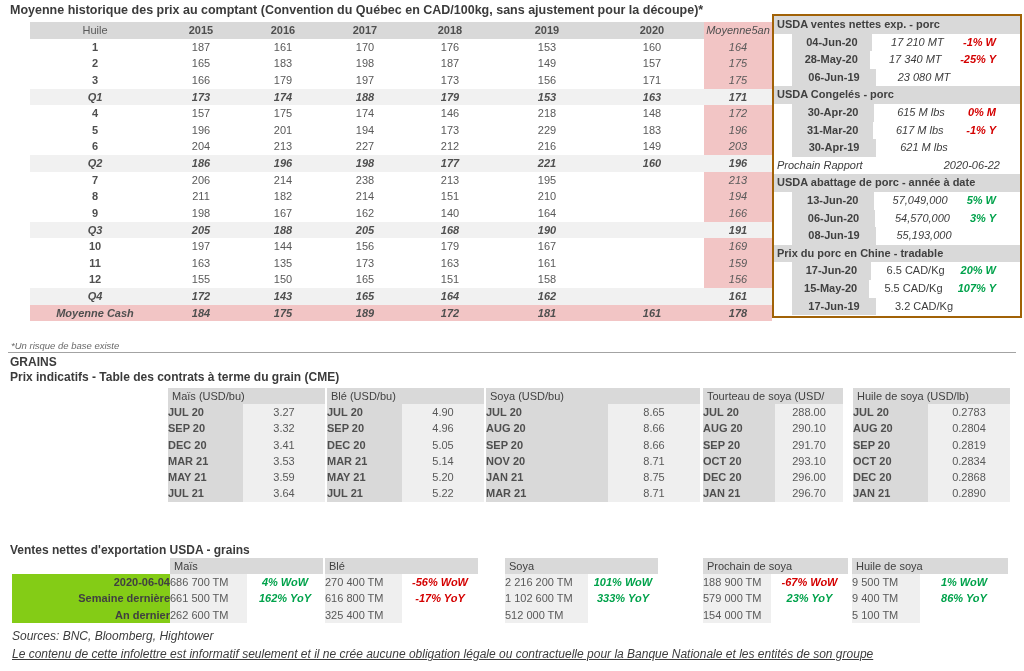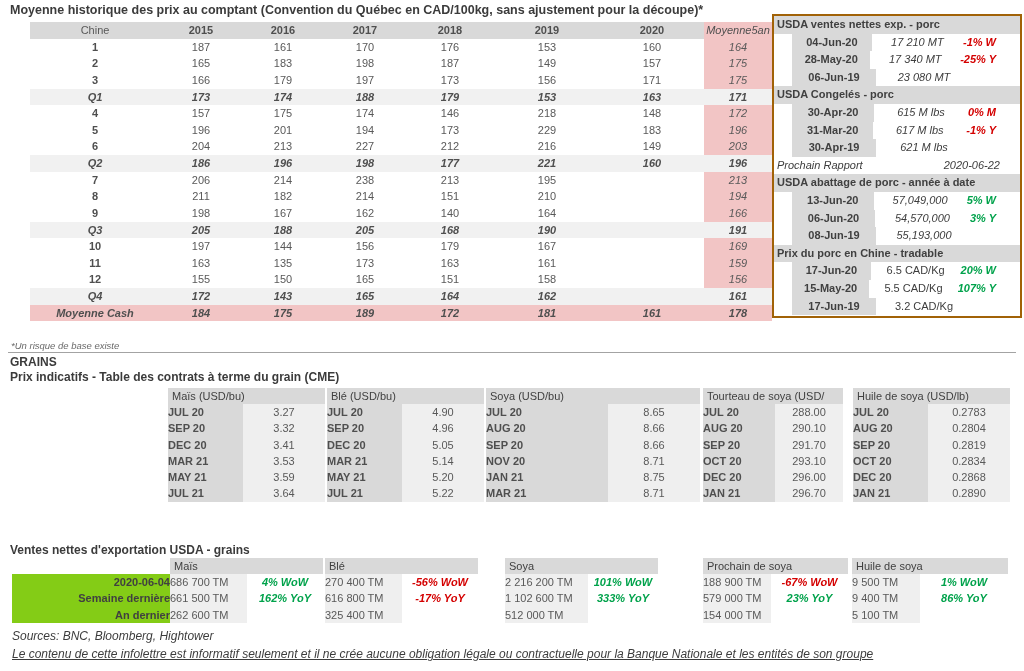--- a/index.html
+++ b/index.html
@@ -60,21 +60,21 @@
 
   .sources{position:absolute;left:12px;top:629px;font-size:12px;font-style:italic;color:#3d3d3d;}
   .disclaimer{position:absolute;left:12px;top:647px;font-size:12px;font-style:italic;color:#3d3d3d;text-decoration:underline;white-space:nowrap;}
 </style>
 </head>
 <body>
 
 <div class="title">Moyenne historique des prix au comptant (Convention du Québec en CAD/100kg, sans ajustement pour la découpe)*</div>
 
 <div class="cash" id="cashTable">
-    <div class="c hdr first">Chine</div>
+    <div class="c hdr first">Huile</div>
     <div class="c hdr">2015</div>
     <div class="c hdr">2016</div>
     <div class="c hdr">2017</div>
     <div class="c hdr">2018</div>
     <div class="c hdr">2019</div>
     <div class="c hdr">2020</div>
     <div class="c hdrmoy">Moyenne5an</div>
     <div class="c lab rt-month">1</div>
     <div class="c rt-month">187</div>
     <div class="c rt-month">161</div>

